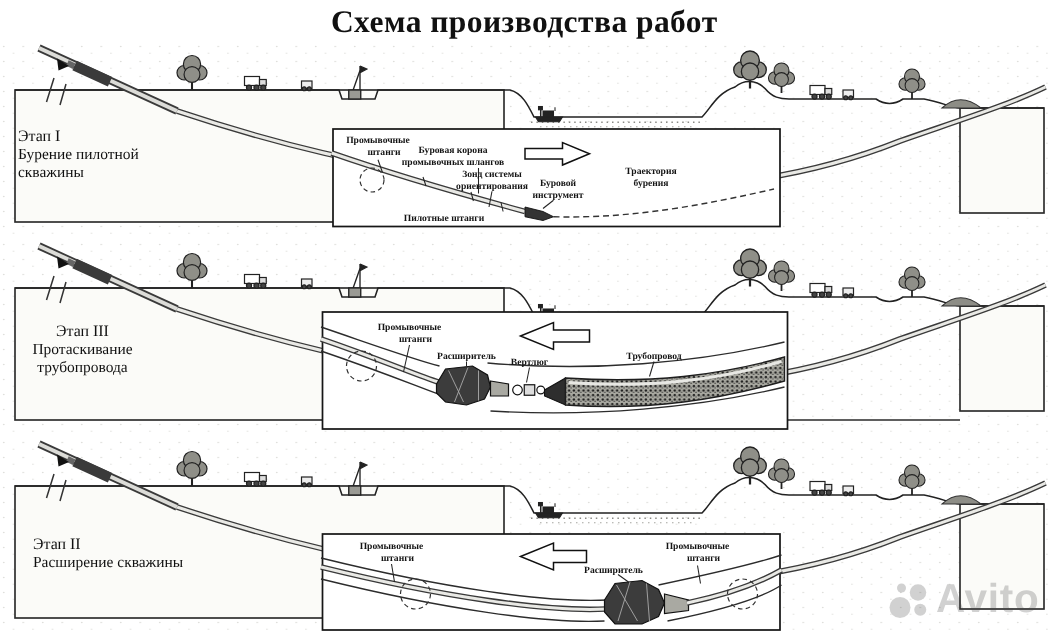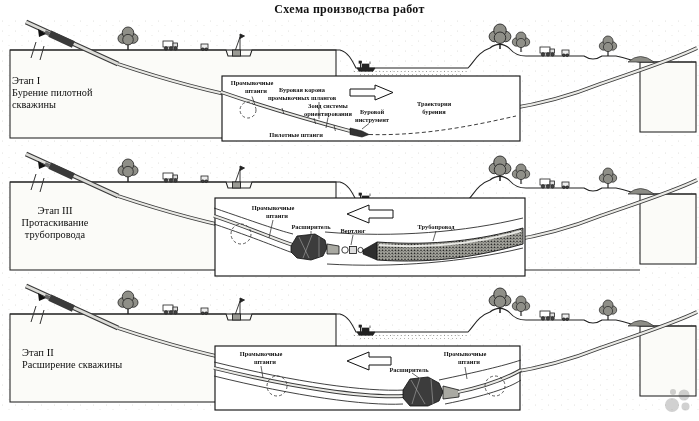--- a/index.html
+++ b/index.html
@@ -1,18 +1,18 @@
 <!DOCTYPE html>
 <html><head>
 <meta charset="utf-8">
 <style>
   html,body{margin:0;padding:0;background:#fff;}
   body{width:699px;height:421px;overflow:hidden;}
   .page{position:relative;width:699px;height:421px;background:#fff;font-family:"Liberation Serif",serif;color:#111;}
-  .title{margin:2px 0 1px;text-align:center;font-size:12px;font-weight:bold;letter-spacing:.3px;}
+  .title{margin:2px 0 1px;text-align:center;font-size:21px;font-weight:bold;letter-spacing:.3px;}
   .band{display:block;line-height:0;}
   svg{display:block;}
   .ins{font:bold 6.4px "Liberation Serif",serif;fill:#141414;}
   .stageLabel{font:10.3px "Liberation Serif",serif;fill:#101010;}
   .stageLabelB{font:10.6px "Liberation Serif",serif;fill:#101010;}
   .lead{stroke:#222;stroke-width:.7;fill:none;}
   .dashC{stroke:#333;stroke-width:.8;fill:none;stroke-dasharray:3 2.2;}
   .tubeA{stroke:#3a3a3a;stroke-width:3.8;fill:none;}
   .tubeB{stroke:#e9e9e5;stroke-width:2;fill:none;}
   .holeLn{stroke:#2c2c2c;stroke-width:.9;fill:none;}
@@ -232,15 +232,16 @@
 
   <div class="wm">
     <svg width="30" height="30" viewBox="0 0 30 30">
       <g fill="rgba(70,70,70,.25)">
         <circle cx="9" cy="20" r="7"></circle>
         <circle cx="21" cy="10" r="5.5"></circle>
         <circle cx="22.5" cy="21.5" r="4"></circle>
         <circle cx="10" cy="7" r="3"></circle>
       </g>
     </svg>
+    <span>Avito</span>
   </div>
 
 </div>
 
 </body></html>

